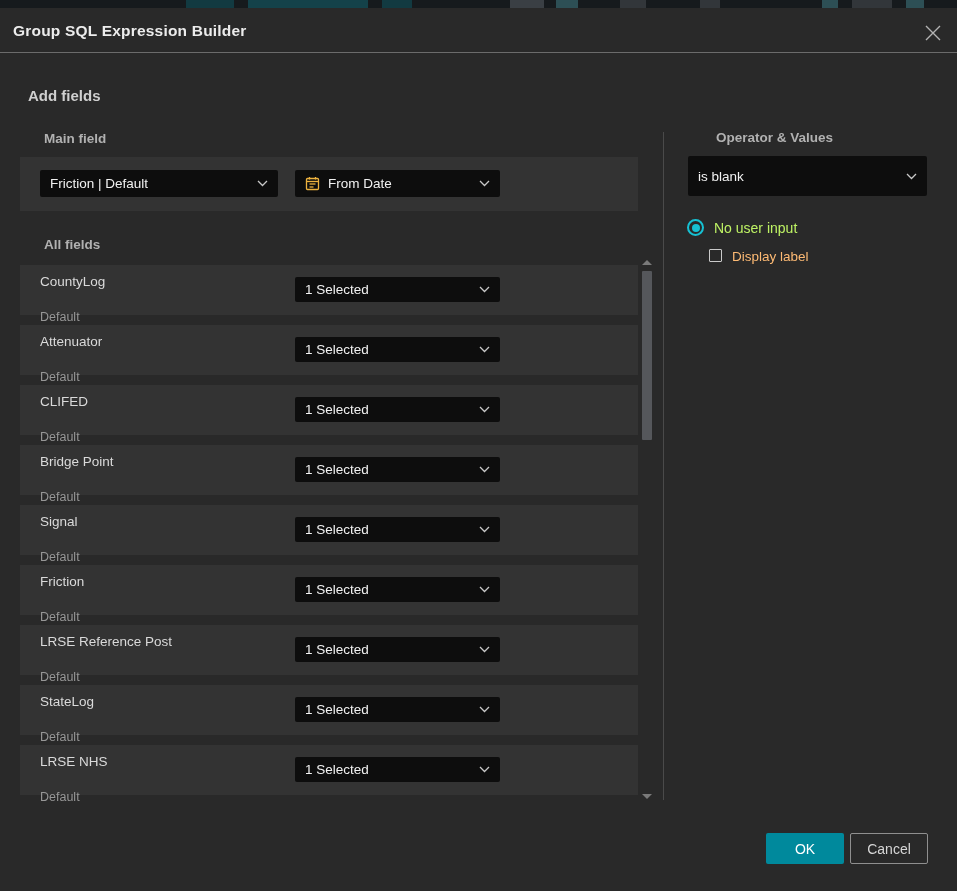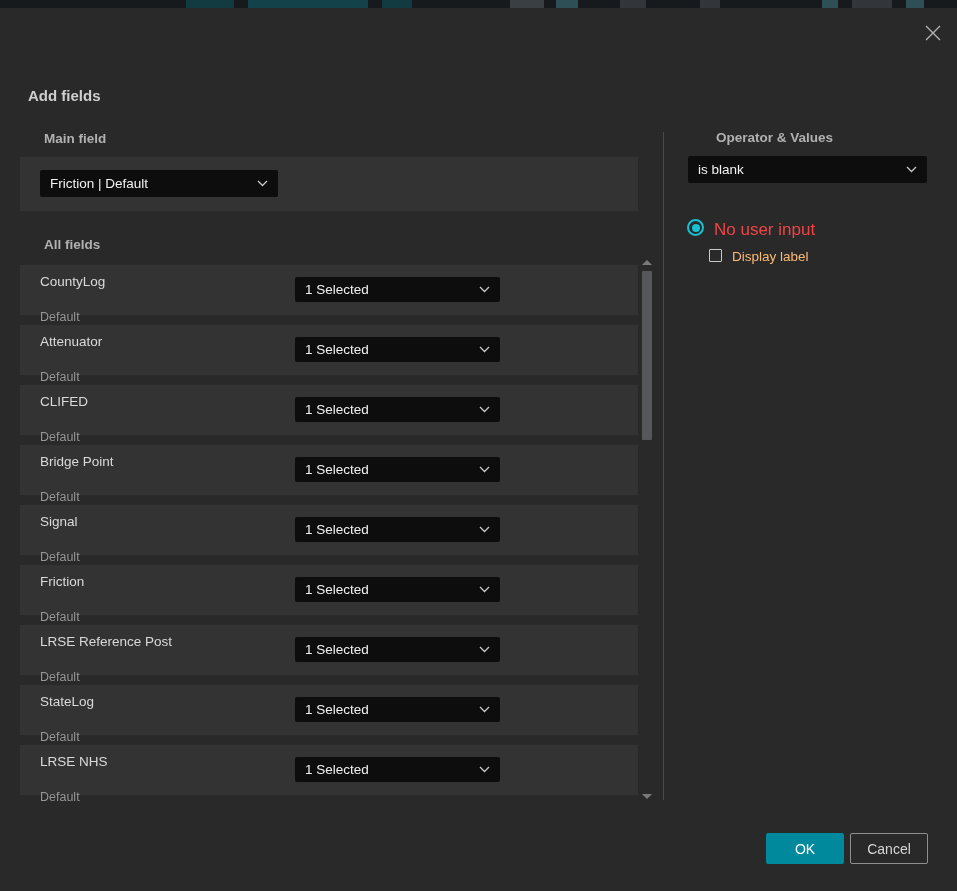--- a/index.html
+++ b/index.html
@@ -33,21 +33,21 @@
   .sb-arrow-up{position:absolute;left:642px;top:260px;width:0;height:0;
      border-left:5px solid transparent;border-right:5px solid transparent;border-bottom:5px solid #7a7a7a;}
   .sb-arrow-down{position:absolute;left:642px;top:794px;width:0;height:0;
      border-left:5px solid transparent;border-right:5px solid transparent;border-top:5px solid #7a7a7a;}
   .sb-thumb{position:absolute;left:642px;top:271px;width:10px;height:169px;background:#55575b;border-radius:1px;cursor:pointer;}
   .v-divider{position:absolute;left:663px;top:132px;width:1px;height:668px;background:#4a4a4a;}
   
   .radio-outer{position:absolute;left:687px;top:219px;width:17px;height:17px;border-radius:50%;
      border:2px solid #16c1d3;box-sizing:border-box;cursor:pointer;}
   .radio-outer::after{content:"";position:absolute;inset:2.5px;border-radius:50%;background:#16c1d3;}
-  .radio-label{position:absolute;left:714px;top:220px;font-size:17px;color:#ef4444;}
+  .radio-label{position:absolute;left:714px;top:220px;font-size:14px;color:#bef264;}
   .checkbox{position:absolute;left:709px;top:249px;width:13px;height:13px;border:1.5px solid #c9c9c9;
      border-radius:1px;box-sizing:border-box;background:transparent;cursor:pointer;}
   .checkbox-label{position:absolute;left:732px;top:249px;font-size:13.5px;color:#fdba74;}
   
   .btn{position:absolute;top:833px;width:78px;height:31px;border-radius:2px;font-size:14px;
        display:flex;align-items:center;justify-content:center;cursor:pointer;box-sizing:border-box;
        font-family:"Liberation Sans",sans-serif;}
   .btn-ok{left:766px;background:#00899c;color:#ffffff;border:none;}
   .btn-cancel{left:850px;background:transparent;color:#d6d6d6;border:1px solid #8f8f8f;}
 </style>
@@ -64,40 +64,61 @@
     <div class="bg-frag" style="left:556px;width:22px;background:#2d4f55;"></div>
     <div class="bg-frag" style="left:620px;width:26px;background:#32363a;"></div>
     <div class="bg-frag" style="left:700px;width:20px;background:#32363a;"></div>
     <div class="bg-frag" style="left:822px;width:16px;background:#2d4f55;"></div>
     <div class="bg-frag" style="left:852px;width:40px;background:#32363a;"></div>
     <div class="bg-frag" style="left:906px;width:18px;background:#2d4f55;"></div>
   </div>
 
   <div class="dialog"></div>
 
+  <div class="titlebar">
+    <span class="title">Group SQL Expression Builder</span>
+  </div>
   <div class="close-btn" style="position:absolute;right:13px;top:24px;">
     <span>
       <svg width="20" height="20" viewBox="0 0 20 20">
           <path d="M3 3 L17 17 M17 3 L3 17" stroke="#b3b3b3" stroke-width="1.4" fill="none"></path>
         </svg>
     </span>
   </div>
 
   <div class="h-add">Add fields</div>
   <div class="h-sub" style="left:28px;top:131px;">Main field</div>
 
   <div class="main-panel"></div>
   <div class="dd" style="left:40px;top:170px;width:238px;height:27px;">
     <span class="dd-label">Friction | Default</span>
     <span class="chev">
       <svg width="11" height="7" viewBox="0 0 11 7">
           <path d="M1 1 L5.5 5.5 L10 1" stroke="#c8c8c8" stroke-width="1.3" fill="none"></path>
         </svg>
     </span>
   </div>
+  <div class="dd" style="left:295px;top:170px;width:205px;height:27px;">
+    <span class="lead-ico">
+      <svg width="15" height="15" viewBox="0 0 15 15" fill="none" stroke="#edb23f" stroke-width="1.3">
+        <rect x="1.5" y="2.5" width="12" height="11" rx="1"></rect>
+        <line x1="1.5" y1="5.5" x2="13.5" y2="5.5"></line>
+        <line x1="4.5" y1="1" x2="4.5" y2="3.5"></line>
+        <line x1="10.5" y1="1" x2="10.5" y2="3.5"></line>
+        <line x1="4.5" y1="8" x2="10.5" y2="8"></line>
+        <line x1="4.5" y1="11" x2="8.5" y2="11"></line>
+      </svg>
+    </span>
+    <span class="dd-label">From Date</span>
+    <span class="chev">
+      <svg width="11" height="7" viewBox="0 0 11 7">
+          <path d="M1 1 L5.5 5.5 L10 1" stroke="#c8c8c8" stroke-width="1.3" fill="none"></path>
+        </svg>
+    </span>
+  </div>
 
   <div class="h-sub" style="left:28px;top:237px;">All fields</div>
 
   <div class="row" style="top:265px;">
     <span class="fname">CountyLog</span>
     <span class="fsub">Default</span>
     <div class="dd" style="left:275px;top:12px;width:205px;height:25px;">
       <span class="dd-label">1 Selected</span>
       <span class="chev">
           <svg width="11" height="7" viewBox="0 0 11 7">
@@ -203,21 +224,21 @@
     </div>
   </div>
 
   <div class="sb-arrow-up"></div>
   <div class="sb-thumb"></div>
   <div class="sb-arrow-down"></div>
 
   <div class="v-divider"></div>
 
   <div class="h-sub" style="left:688px;top:130px;margin-left:12px;">Operator &amp; Values</div>
-  <div class="dd" style="left:688px;top:156px;width:239px;height:27px;">
+  <div class="dd" style="left:688px;top:156px;width:239px;height:40px;">
     <span class="dd-label">is blank</span>
     <span class="chev">
       <svg width="11" height="7" viewBox="0 0 11 7">
           <path d="M1 1 L5.5 5.5 L10 1" stroke="#c8c8c8" stroke-width="1.3" fill="none"></path>
         </svg>
     </span>
   </div>
 
   <div class="radio-outer"></div>
   <span class="radio-label">No user input</span>

